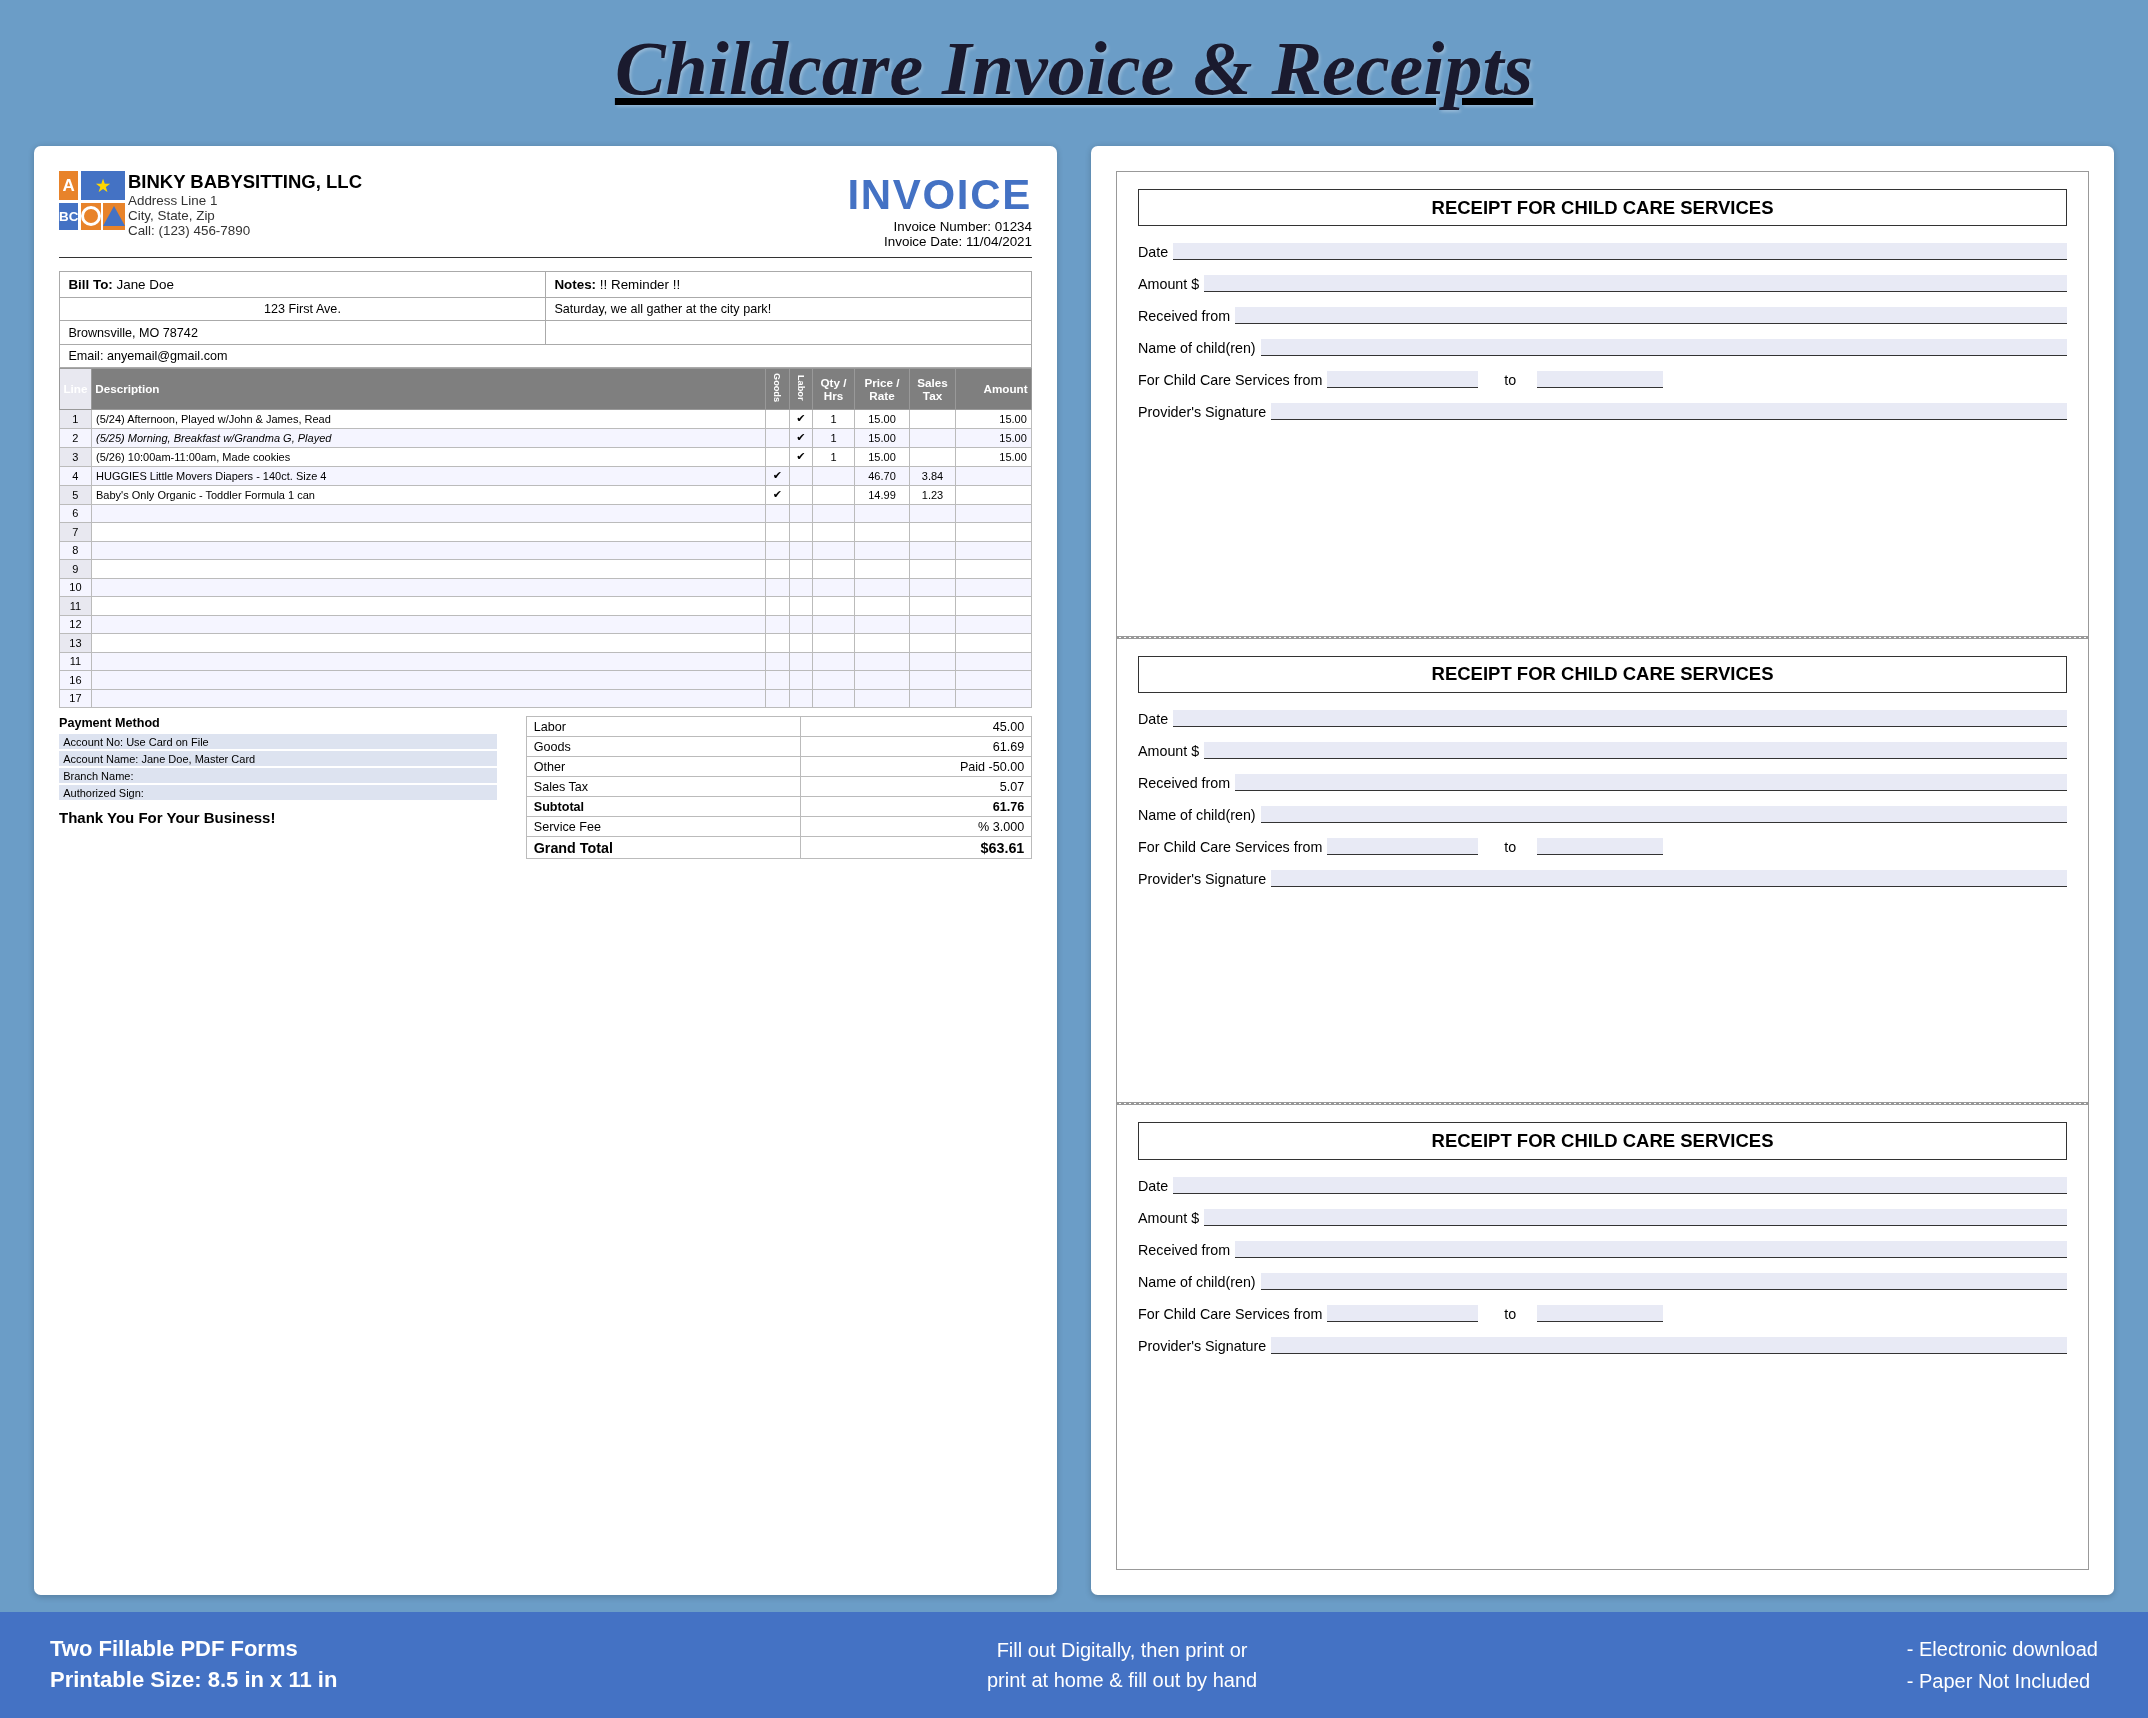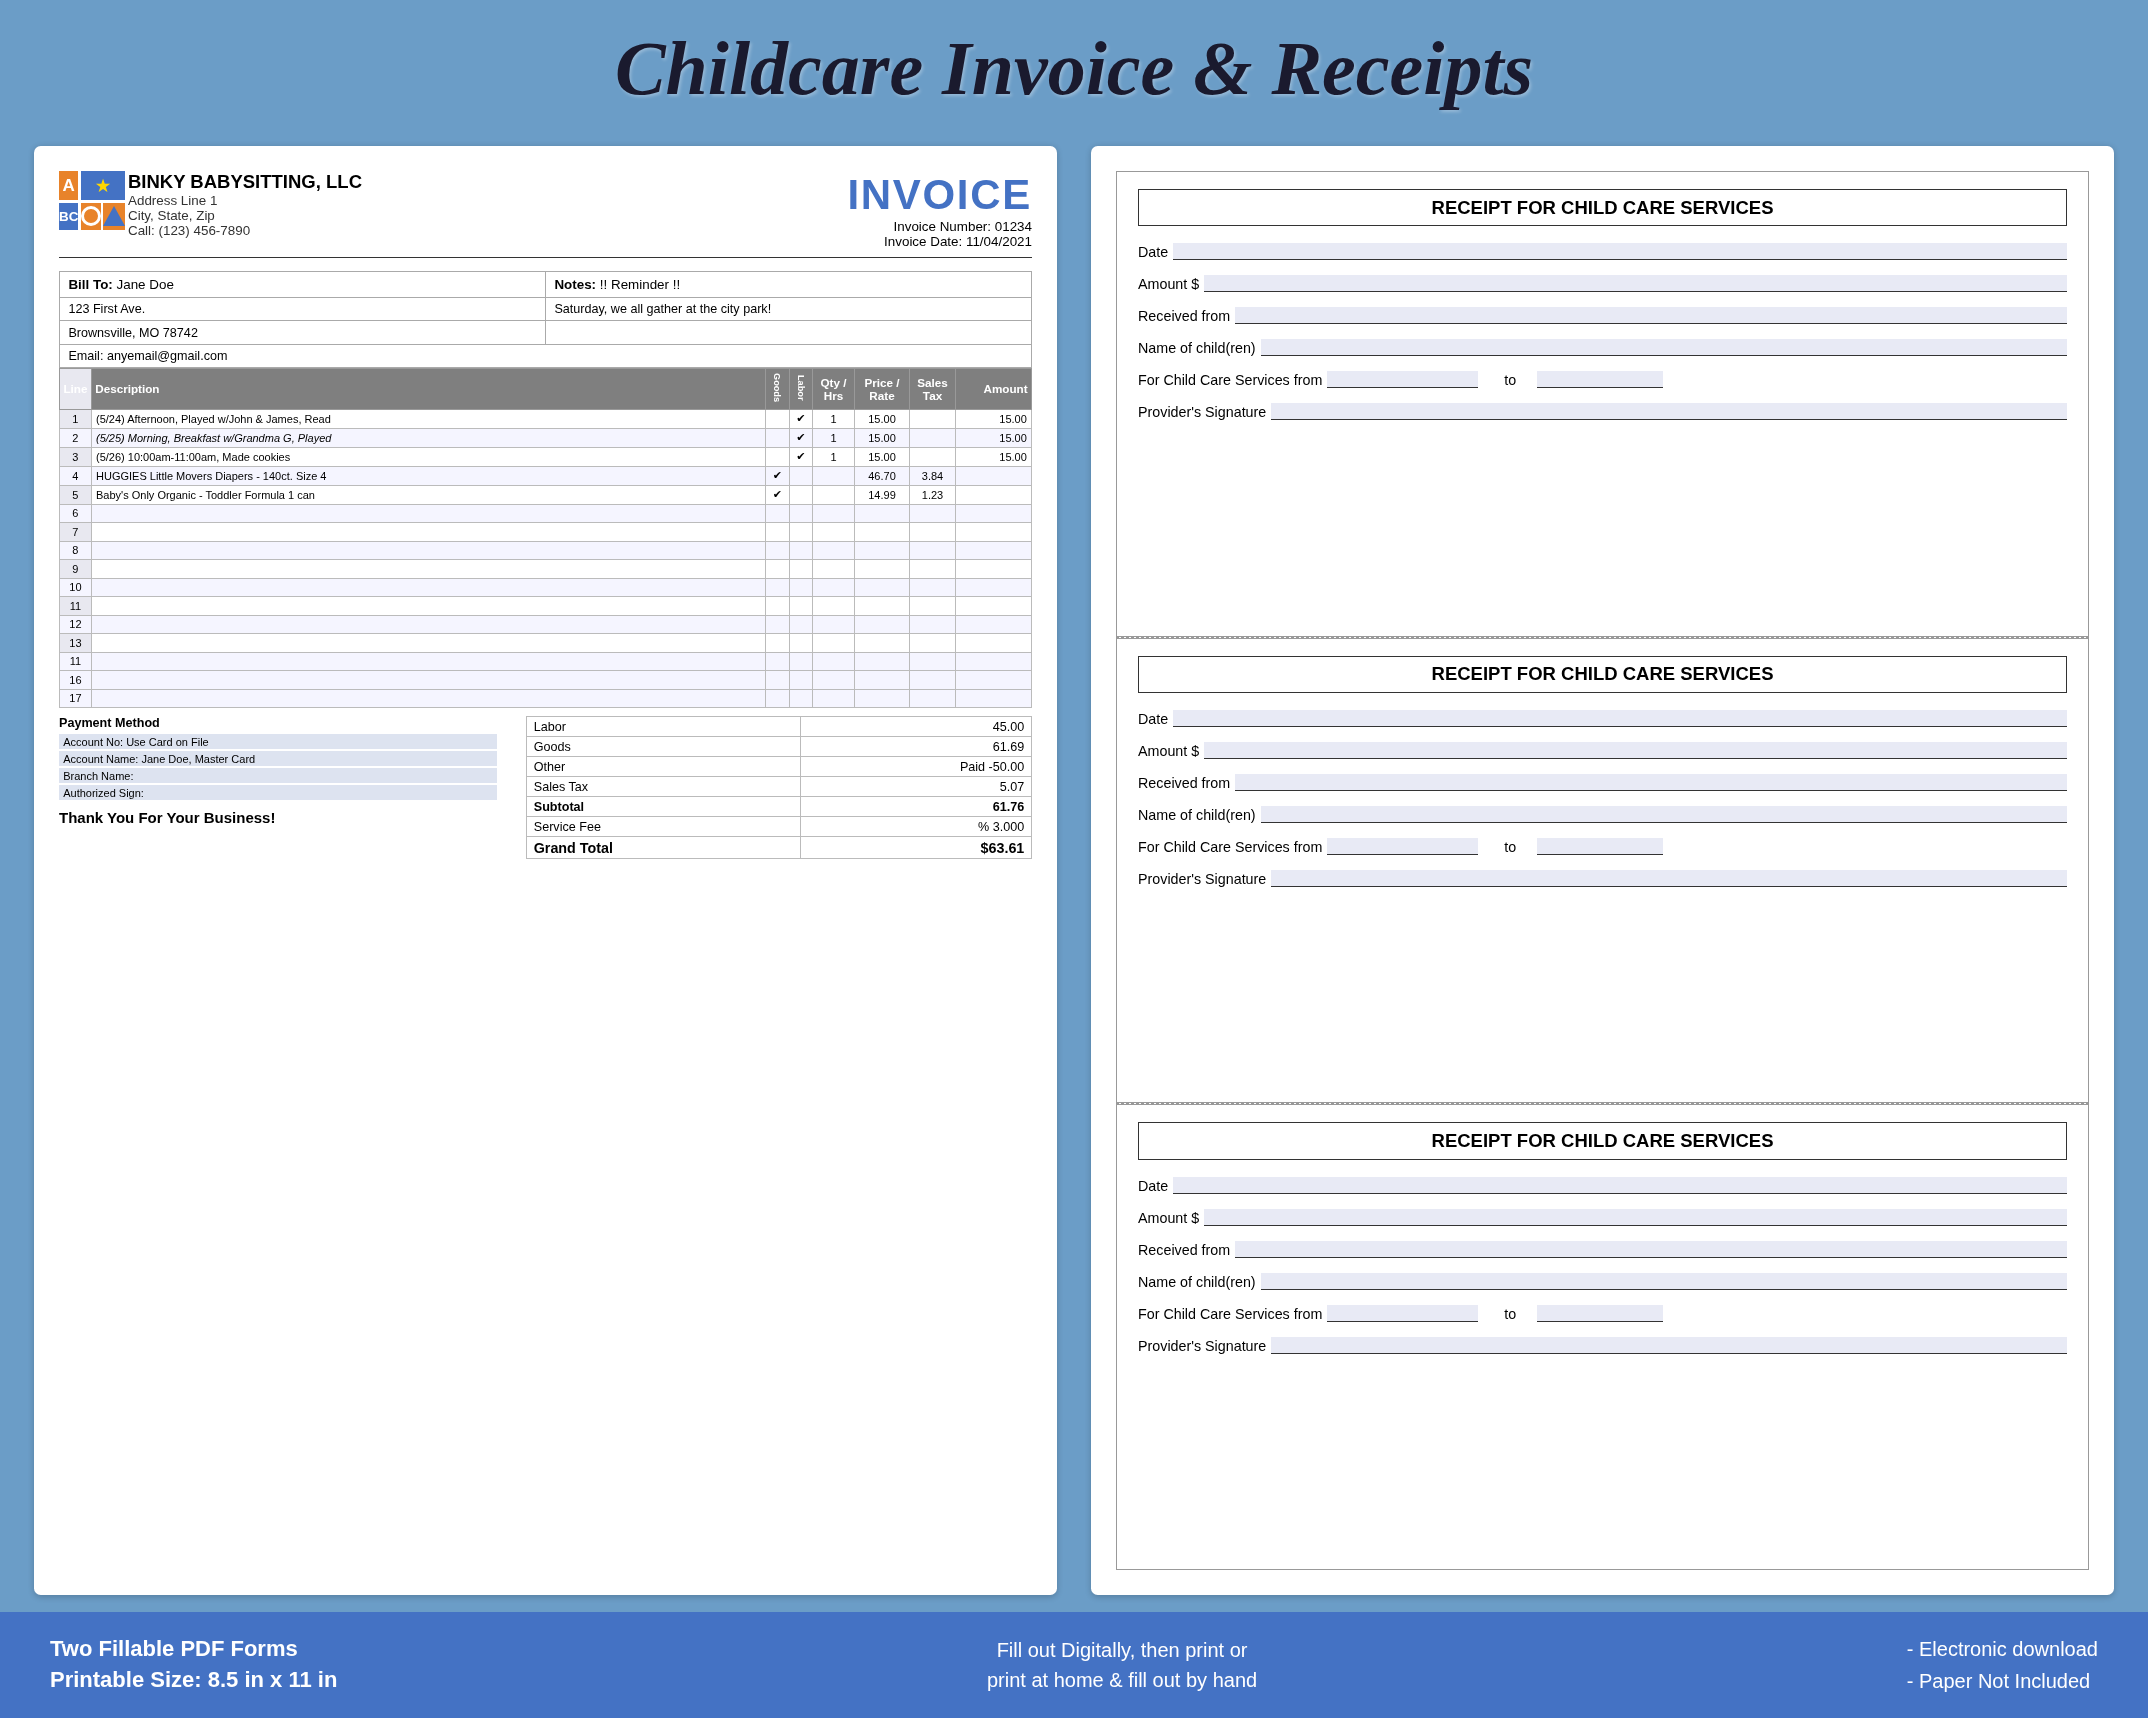--- a/index.html
+++ b/index.html
@@ -10,20 +10,21 @@
       min-height: 1718px;
       display: flex;
       flex-direction: column;
     }
 
     
     .header {
       background: #6b9dc7;
       text-align: center;
       padding: 25px 17px 17px;
+      text-decoration: underline;
     }
     .header h1 {
       font-family: Georgia, 'Times New Roman', serif;
       font-size: 76px;
       color: #1a1a2e;
       text-shadow: 1.7px 1.7px 3.4px rgba(255,255,255,0.3);
       font-style: italic;
     }
 
     
@@ -267,21 +268,21 @@
         <div class="left">
           <span class="bill-label">Bill To:</span>
           <span class="bill-value">Jane Doe</span>
         </div>
         <div class="right">
           <span class="bill-label">Notes:</span>
           <span class="bill-value">!! Reminder !!</span>
         </div>
       </div>
       <div style="display:flex; border-bottom:0.8px solid #aaa;">
-        <div style="flex:1; padding:4.2px 8.4px; border-right:0.8px solid #aaa; font-size:12.6px;">123 First Ave.</div>
+        <div style="flex:1; padding:4.2px 8.4px; border-right:0.8px solid #aaa; font-size:12.6px;text-align:center;">123 First Ave.</div>
         <div style="flex:1; padding:4.2px 8.4px; font-size:12.6px;">Saturday, we all gather at the city park!</div>
       </div>
       <div style="display:flex; border-bottom:0.8px solid #aaa;">
         <div style="flex:1; padding:4.2px 8.4px; border-right:0.8px solid #aaa; font-size:12.6px;">Brownsville, MO 78742</div>
         <div style="flex:1; padding:4.2px 8.4px; font-size:12.6px;"></div>
       </div>
       <div style="padding:4.2px 8.4px; font-size:12.6px;">Email: anyemail@gmail.com</div>
     </div>
 
     <table class="inv-table">

